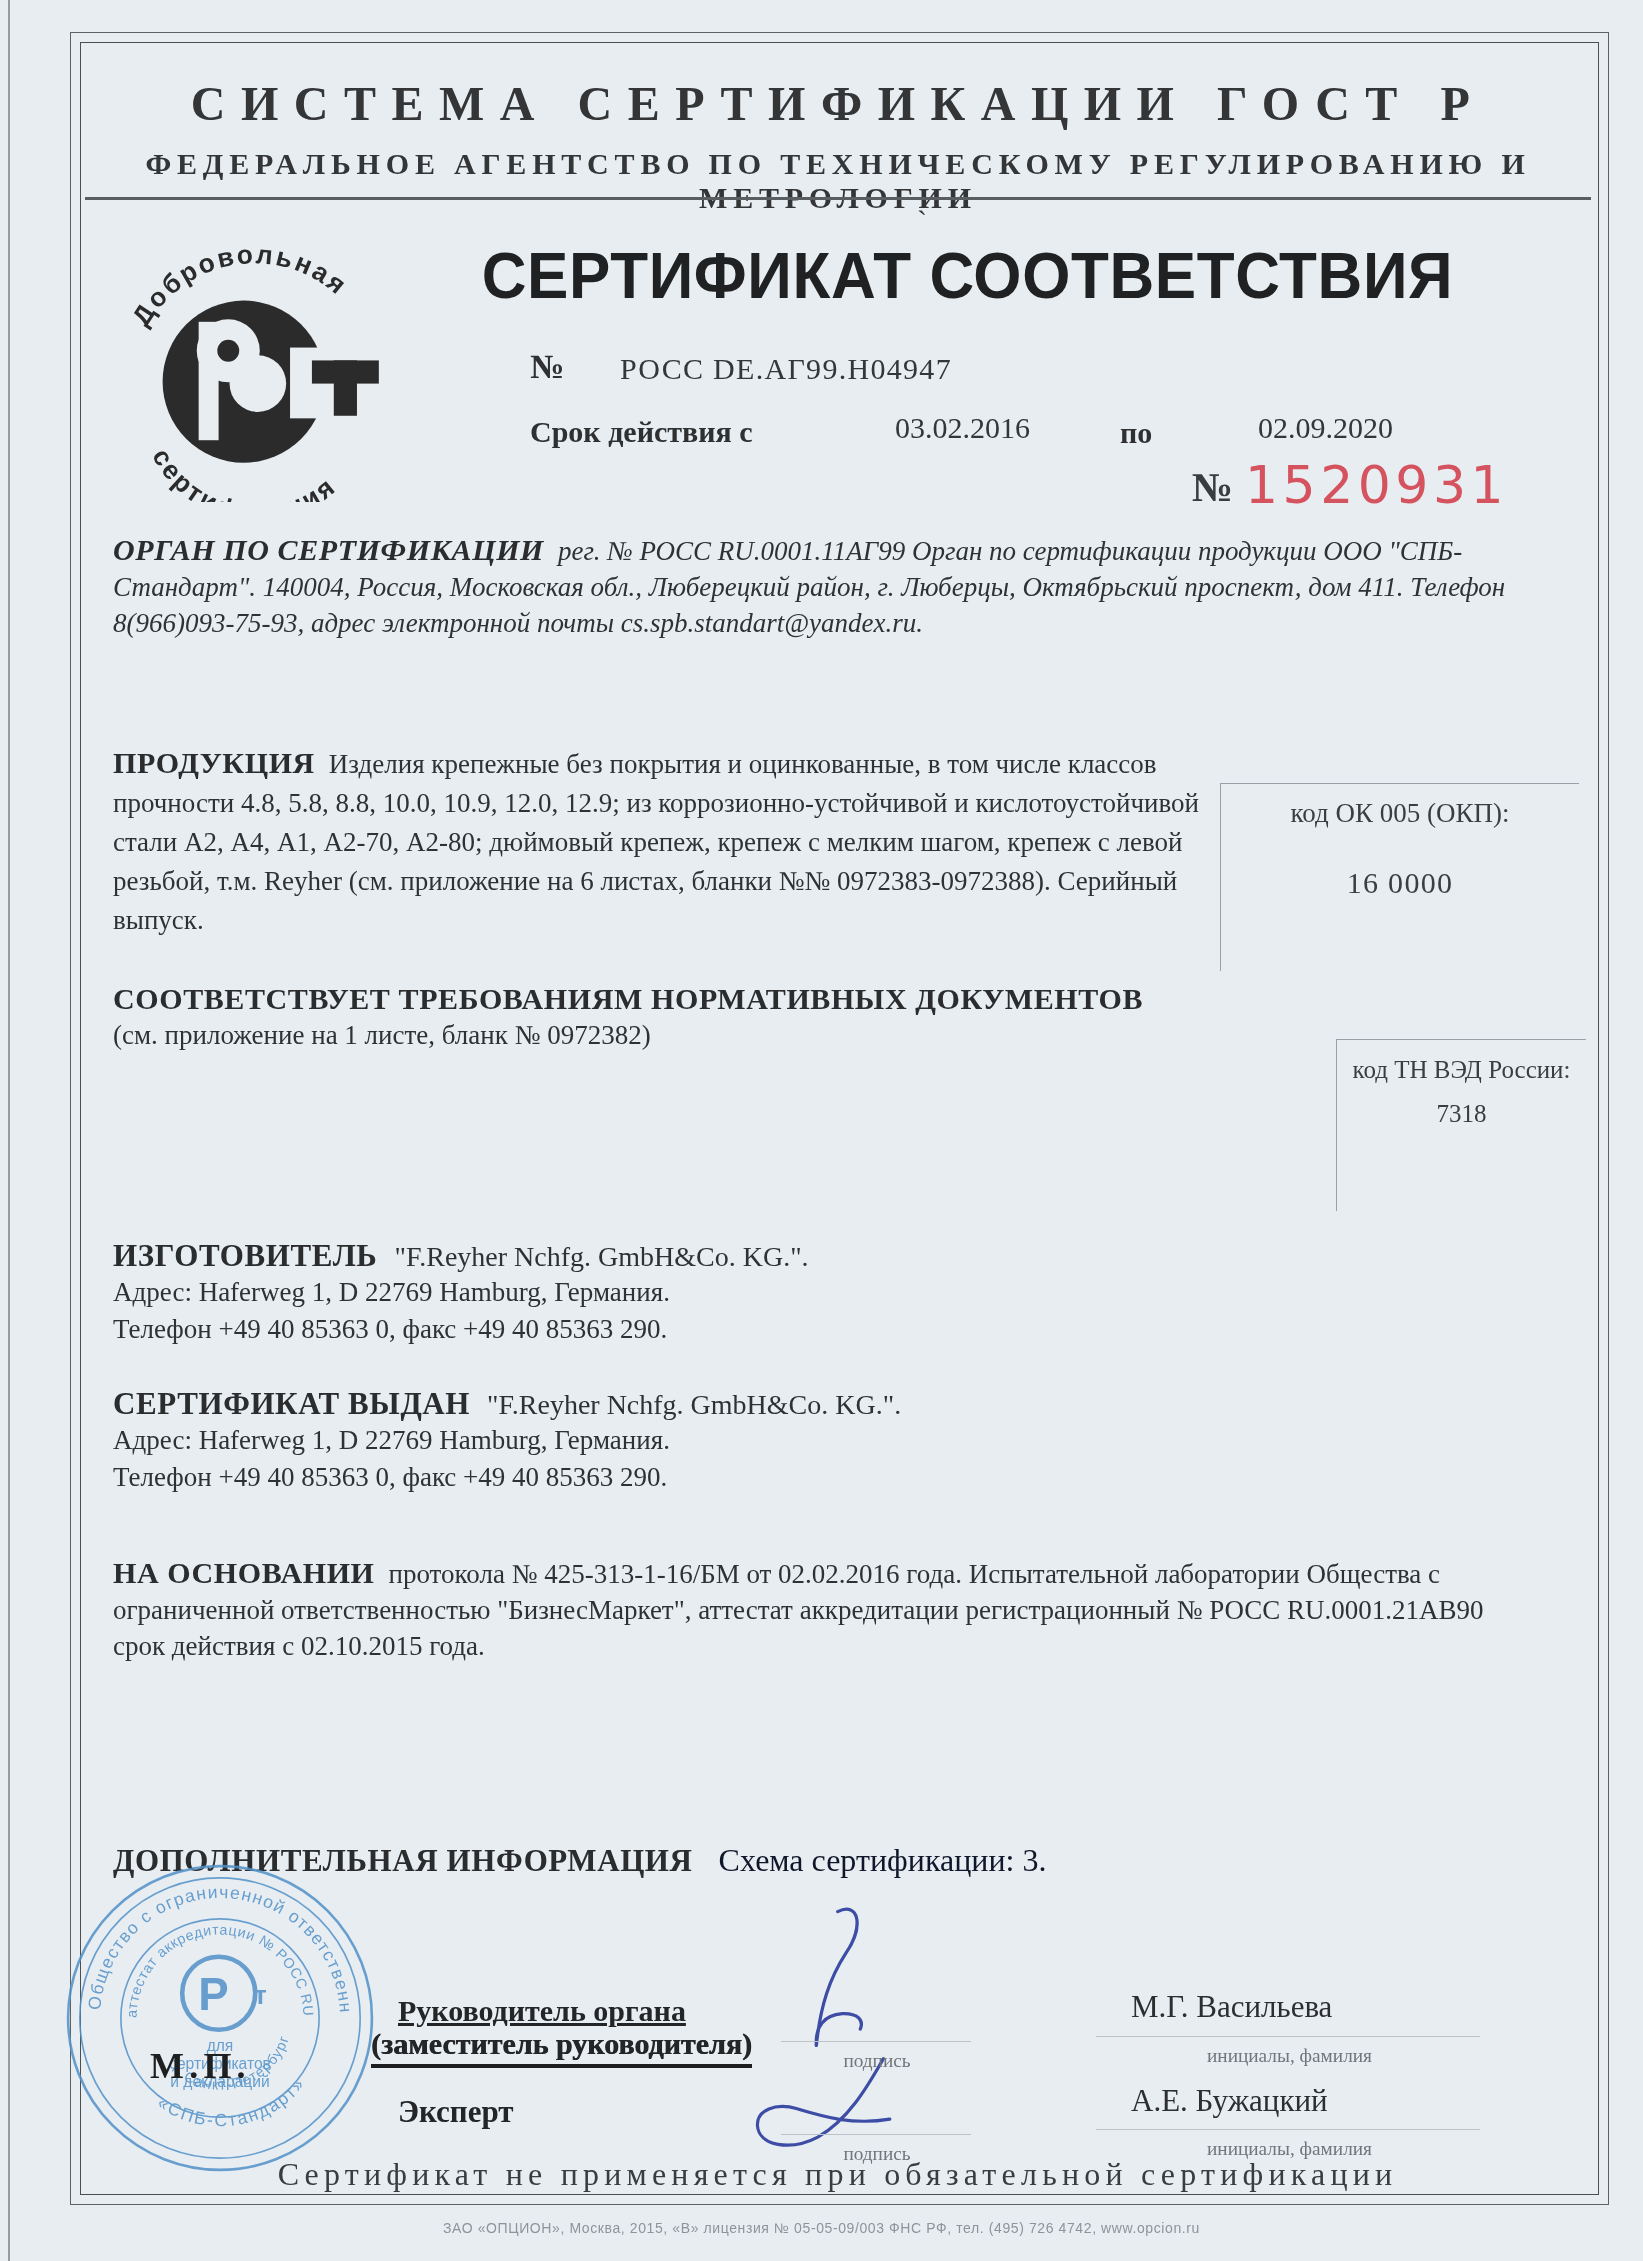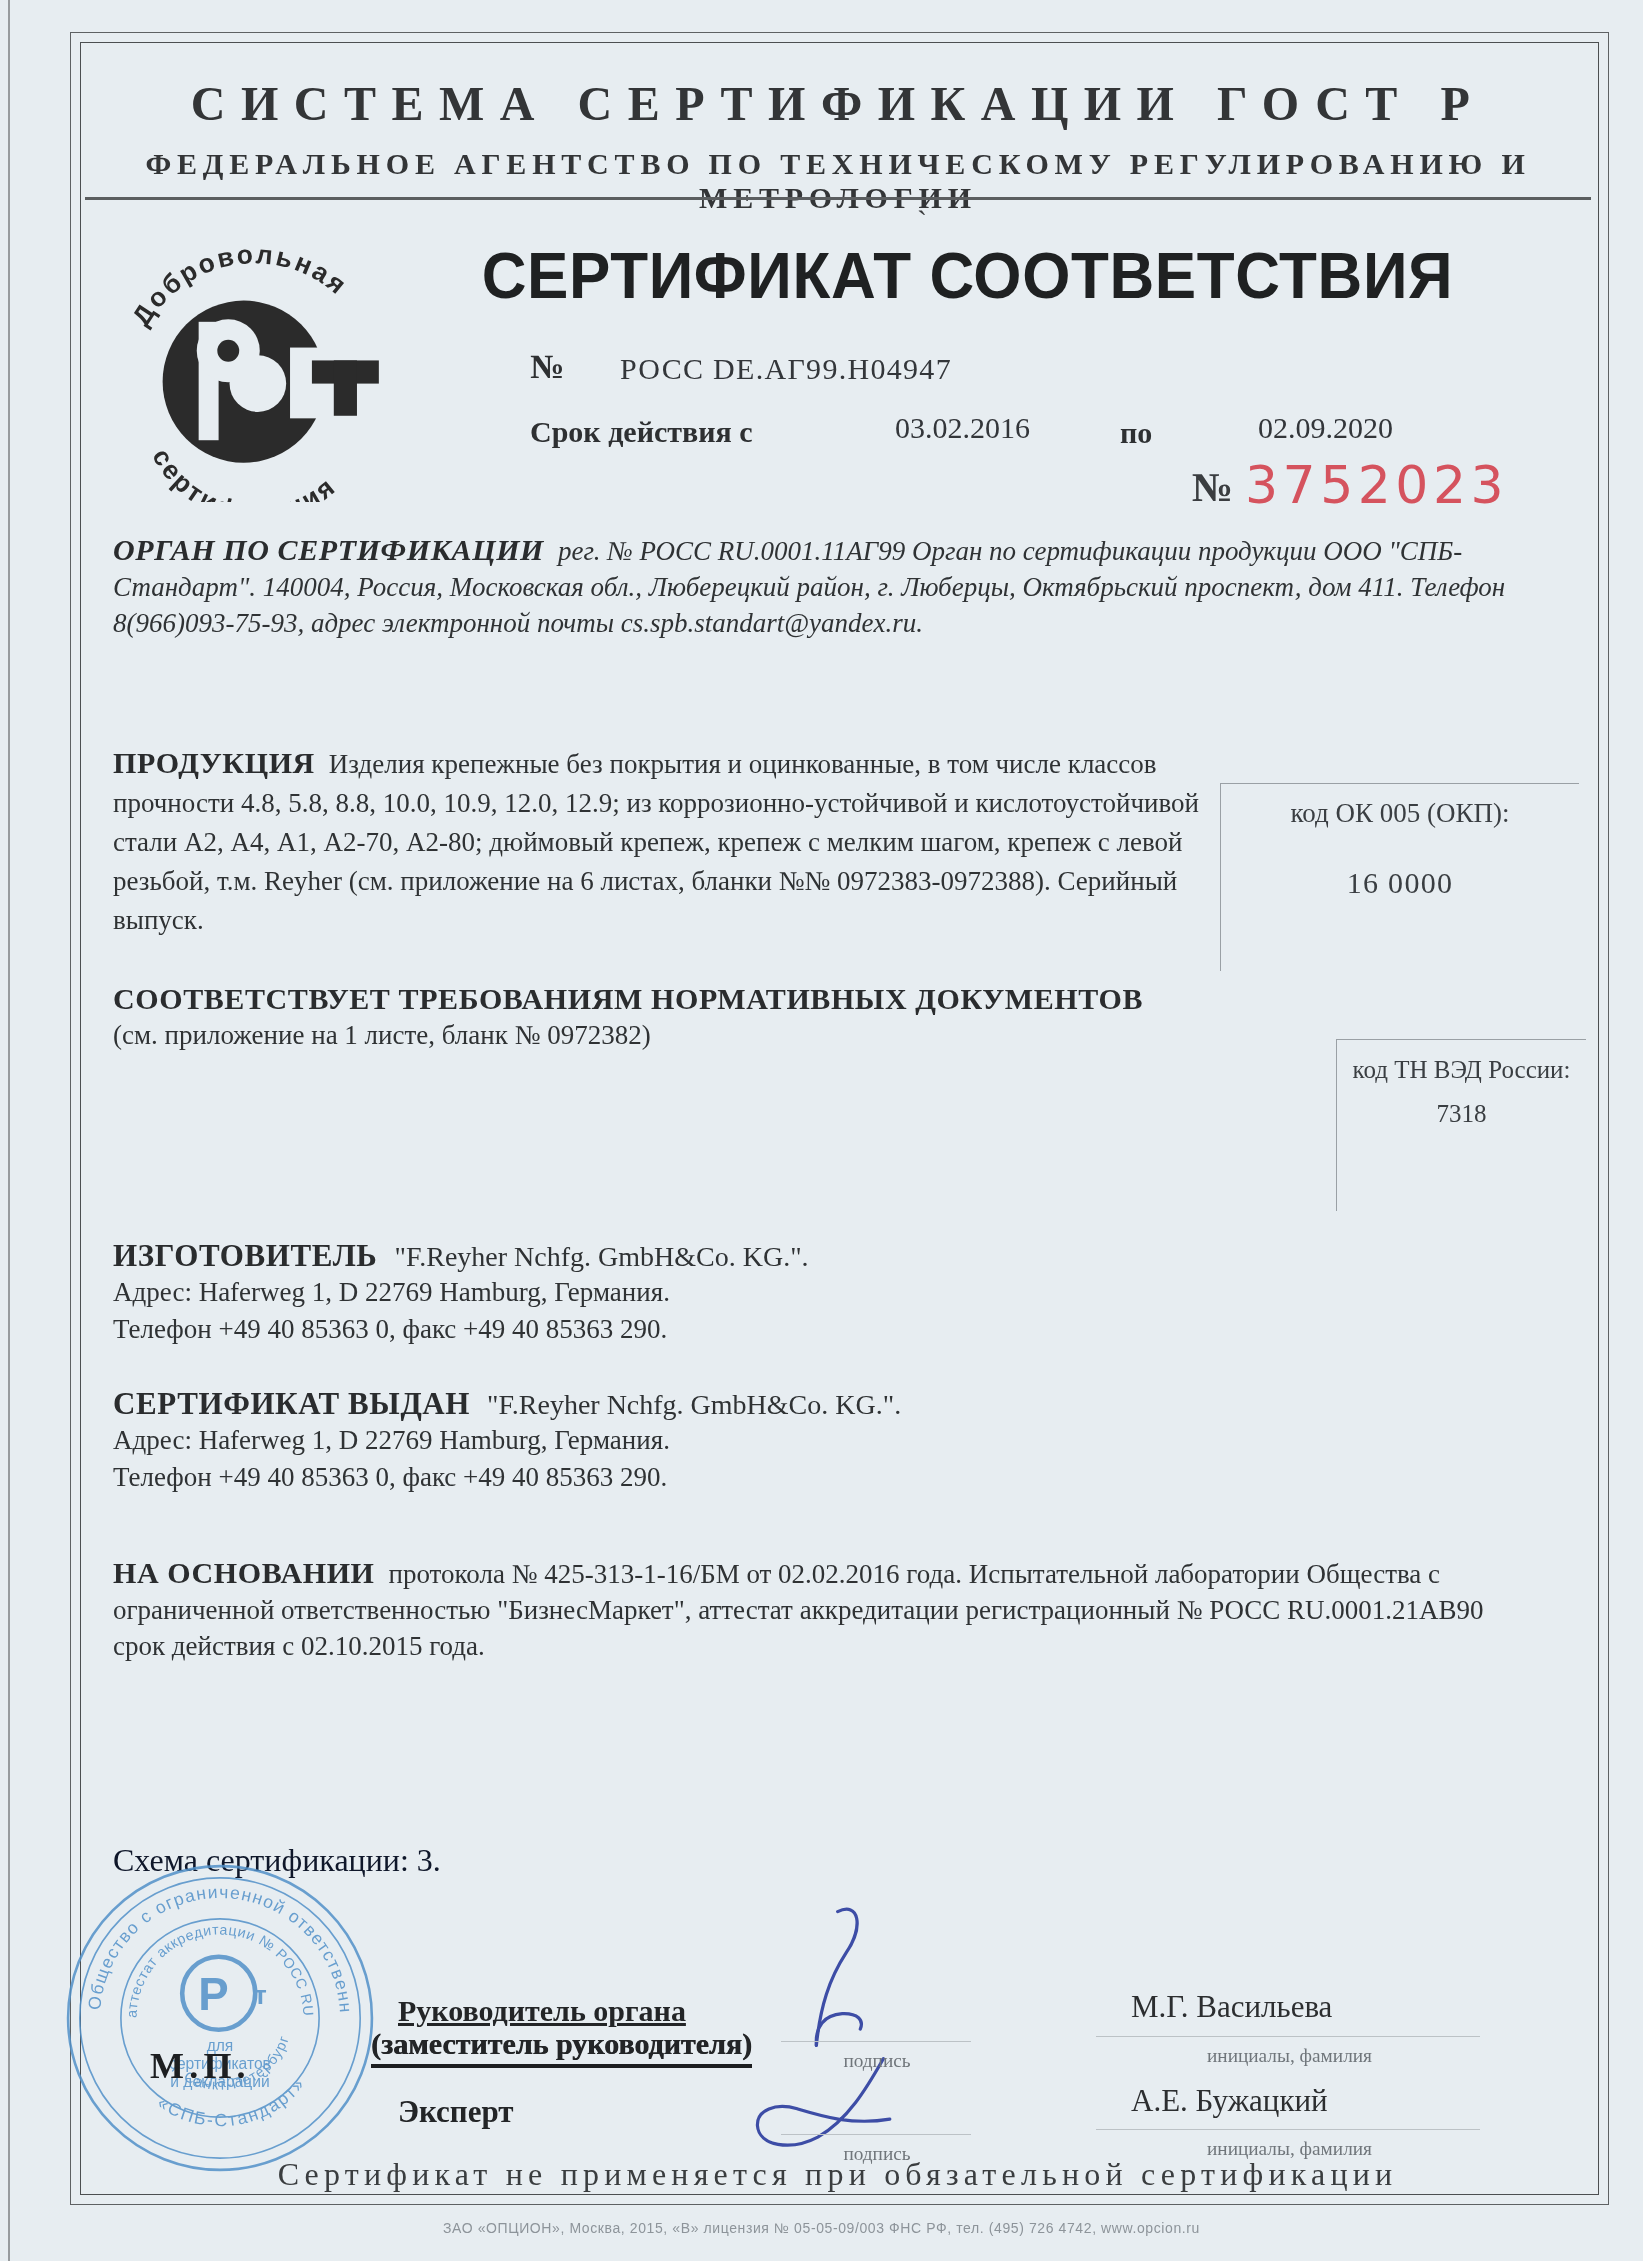--- a/index.html
+++ b/index.html
@@ -137,21 +137,21 @@
 
 <div class="abs no-label">№</div>
 <div class="abs no-value">РОСС DE.АГ99.Н04947</div>
 
 <div class="abs valid-label">Срок действия с</div>
 <div class="abs valid-from">03.02.2016</div>
 <div class="abs valid-po">по</div>
 <div class="abs valid-to">02.09.2020</div>
 
 <div class="abs blank-no">№</div>
-<div class="abs blank-num">3752023</div>
+<div class="abs blank-num">1520931</div>
 
 <div class="abs para org-block">
   <span class="lbl">ОРГАН ПО СЕРТИФИКАЦИИ</span><span>рег. № РОСС RU.0001.11АГ99 Орган по сертификации продукции ООО "СПБ-Стандарт". 140004, Россия, Московская обл., Люберецкий район, г. Люберцы, Октябрьский проспект, дом 411. Телефон 8(966)093-75-93, адрес электронной почты cs.spb.standart@yandex.ru.</span>
 </div>
 
 <div class="abs para prod-block">
   <span class="lbl">ПРОДУКЦИЯ</span><span>Изделия крепежные без покрытия и оцинкованные, в том числе классов прочности 4.8, 5.8, 8.8, 10.0, 10.9, 12.0, 12.9; из коррозионно-устойчивой и кислотоустойчивой стали А2, А4, А1, А2-70, А2-80; дюймовый крепеж, крепеж с мелким шагом, крепеж с левой резьбой, т.м. Reyher (см. приложение на 6 листах, бланки №№ 0972383-0972388). Серийный выпуск.</span>
 </div>
 
 <div class="abs side-box okp-box">
@@ -183,20 +183,21 @@
   </div>
   <div class="who-line">Адрес: Haferweg 1, D 22769 Hamburg, Германия.</div>
   <div class="who-line">Телефон +49 40 85363 0, факс +49 40 85363 290.</div>
 </div>
 
 <div class="abs para basis-block">
   <span class="lbl">НА ОСНОВАНИИ</span><span>протокола № 425-313-1-16/БМ от 02.02.2016 года. Испытательной лаборатории Общества с ограниченной ответственностью "БизнесМаркет", аттестат аккредитации регистрационный № РОСС RU.0001.21АВ90 срок действия с 02.10.2015 года.</span>
 </div>
 
 <div class="abs extra-block">
+  <span class="lbl">ДОПОЛНИТЕЛЬНАЯ ИНФОРМАЦИЯ</span>
   <span class="txt">Схема сертификации: 3.</span>
 </div>
 
 <svg class="abs stamp" viewBox="0 0 500 500">
   <defs>
     <path id="st-outer-top" d="M 66,250 A 184,184 0 0 1 434,250"></path>
     <path id="st-outer-bot" d="M 84,250 A 166,166 0 0 0 416,250"></path>
     <path id="st-inner-top" d="M 122,250 A 128,128 0 0 1 378,250"></path>
     <path id="st-inner-bot" d="M 140,250 A 110,110 0 0 0 360,250"></path>
   </defs>

